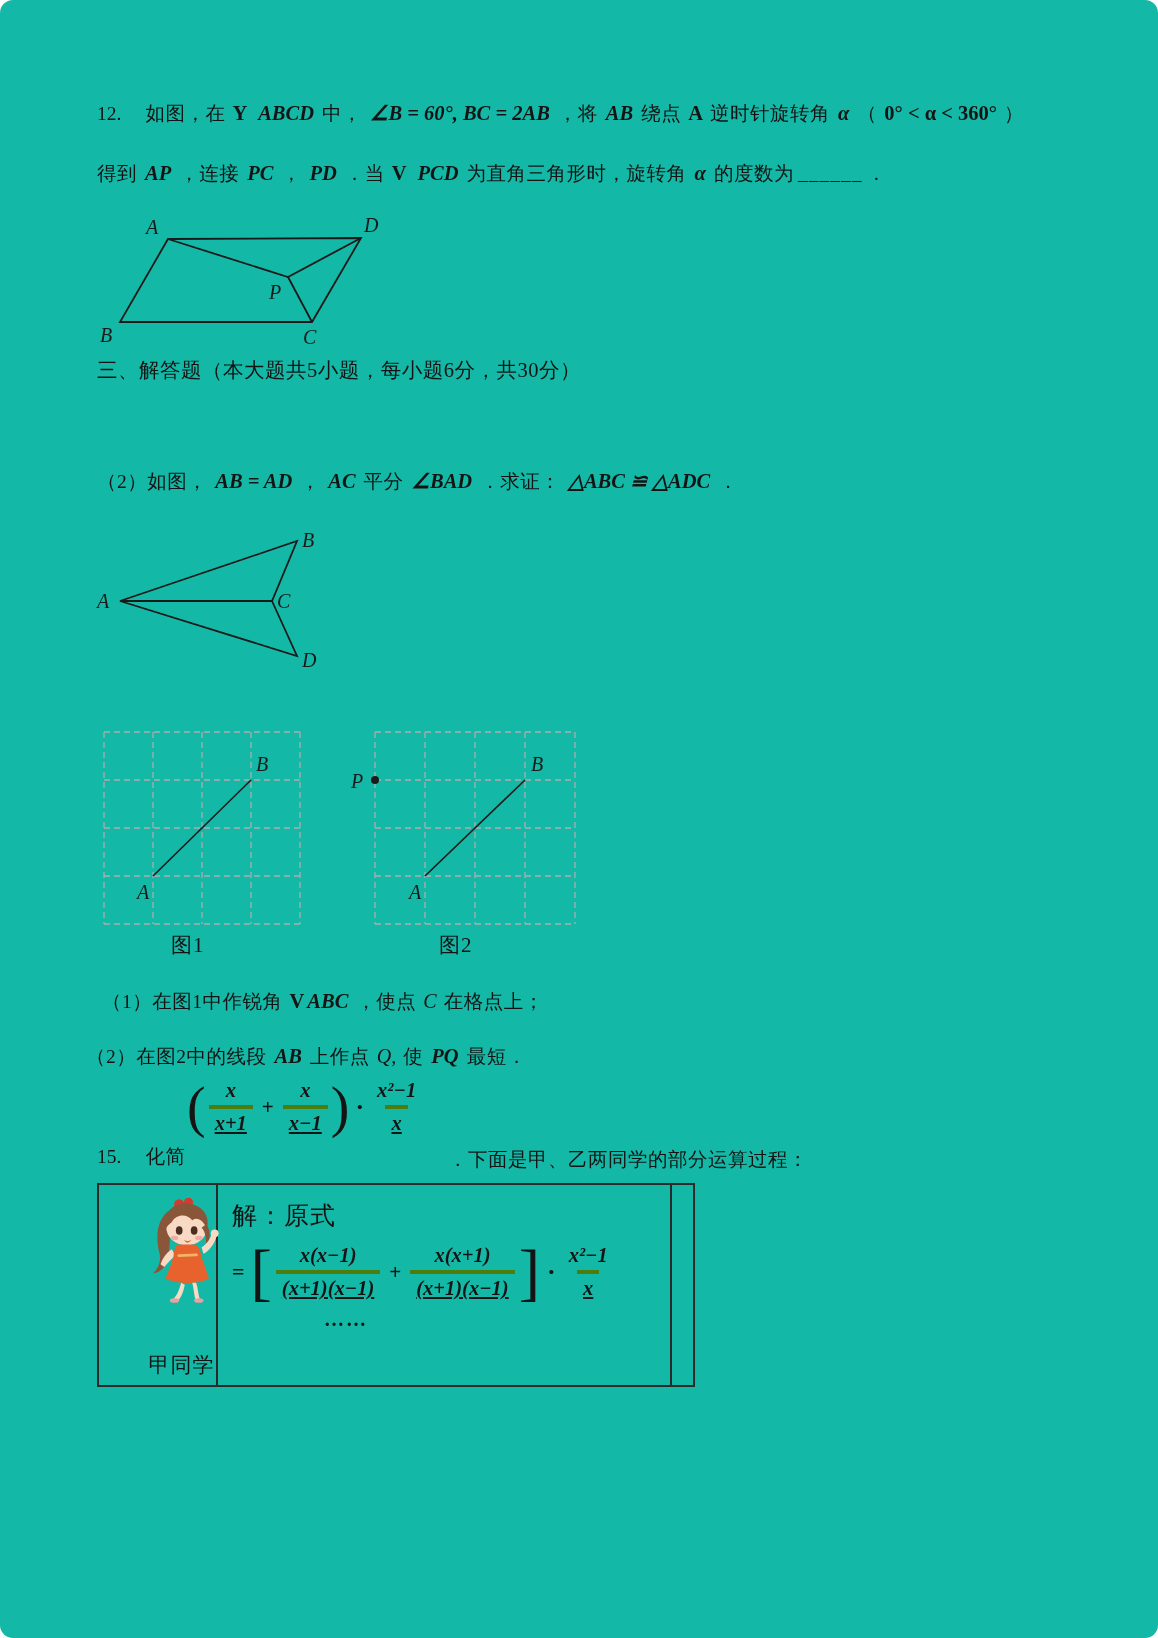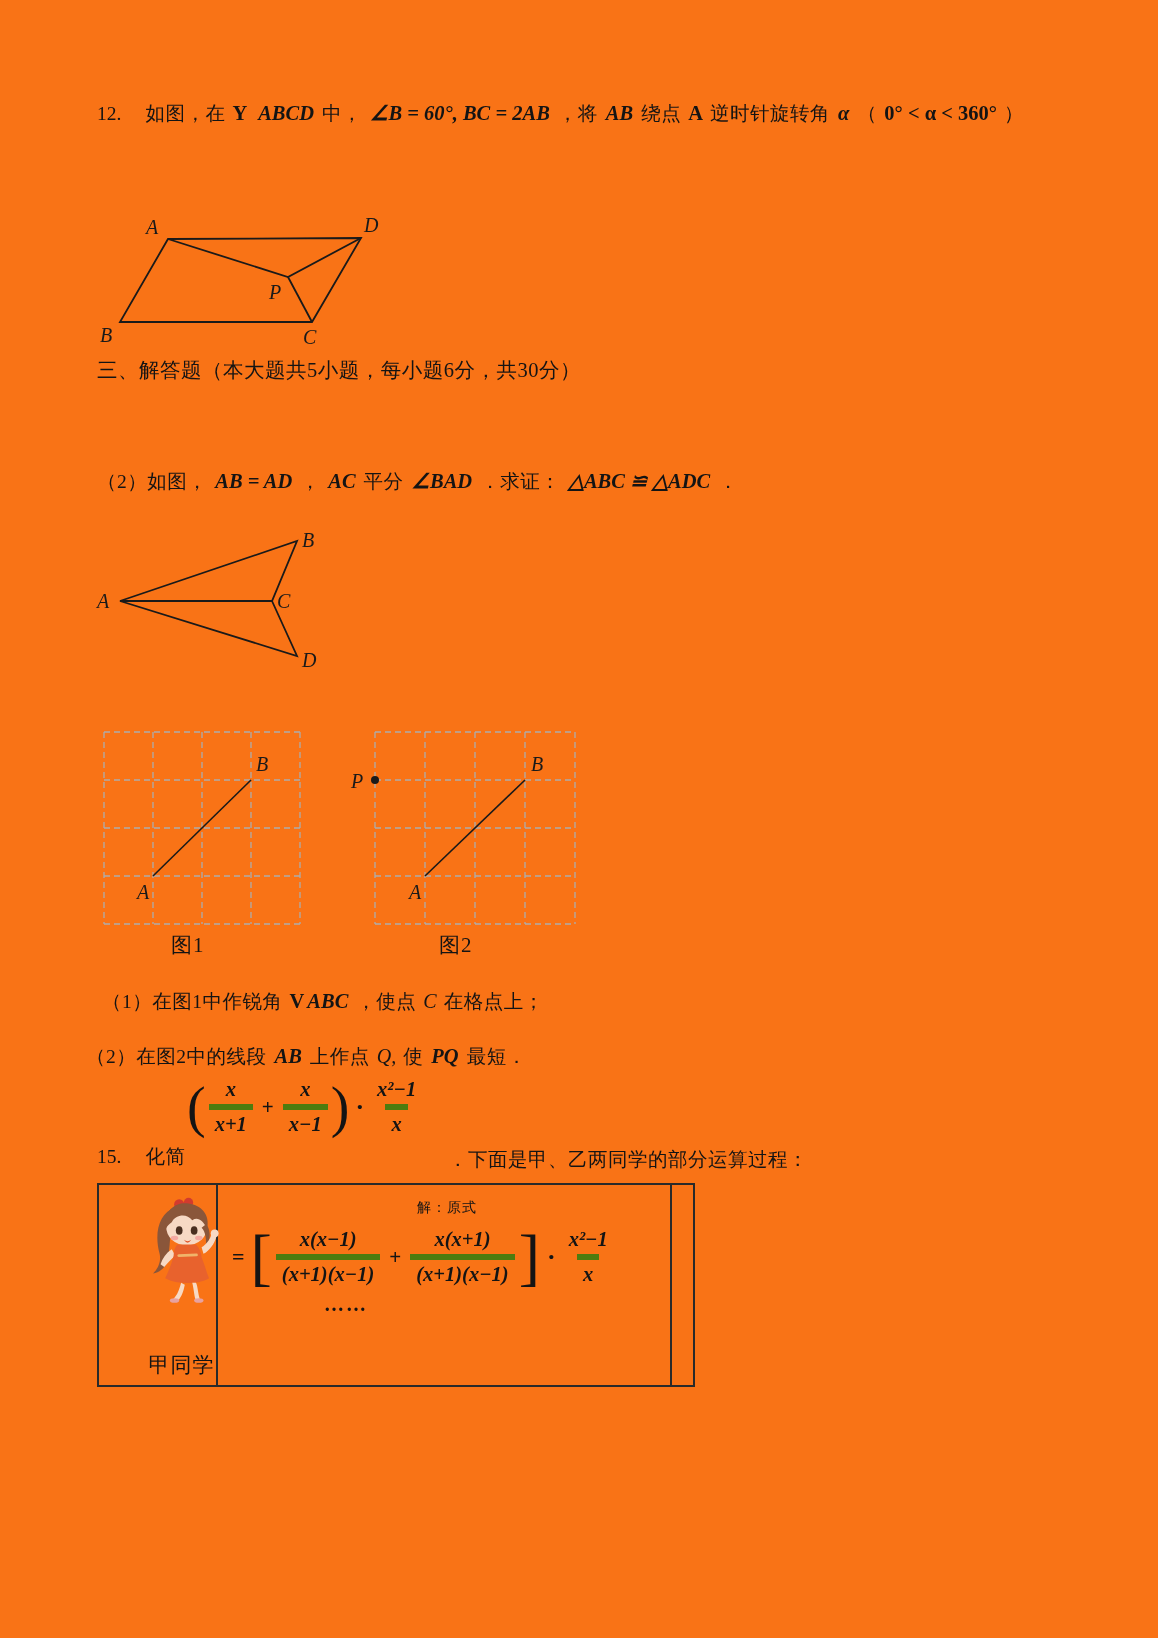--- a/index.html
+++ b/index.html
@@ -1,19 +1,19 @@
 <!DOCTYPE html>
 <html><head>
 <meta charset="utf-8">
 <style>
   * { margin:0; padding:0; box-sizing:border-box; }
   html,body { background:#ffffff; }
   body { width:1158px; height:1638px; position:relative;
          font-family:"Liberation Serif", serif; color:#141414; }
-  .page { position:absolute; inset:0; background:#f97316; overflow:hidden; }
+  .page { position:absolute; inset:0; background:#14b8a6; overflow:hidden;border-radius:13px; }
 
   .l { position:absolute; left:97px; white-space:nowrap; }
   .cn   { font-size:19.5px; letter-spacing:0.5px; }
   .m    { font-style:italic; font-weight:bold; font-size:20.5px; padding:0 4px; }
   .mb   { font-weight:bold; font-size:20.5px; padding:0 3px; }
   .mi   { font-style:italic; font-size:20px; padding:0 3px; }
   .qnum { margin-right:20px; font-size:19.5px; }
   .bold { font-weight:normal; }
   .blank{ letter-spacing:1px; }
 
@@ -22,42 +22,42 @@
   
   .sqrt { display:inline-flex; align-items:flex-start; vertical-align:-3px; margin:0 2px; }
   .sqrt-i { font-size:12px; font-weight:bold; transform:translateY(-4px); margin-right:-4px; }
   .sqrt-s { font-size:27px; font-weight:bold; line-height:1; }
   .sqrt-r { font-weight:bold; font-style:normal; font-size:20px; border-top:2px solid #111;
             margin-left:-2px; padding:1px 3px 0 2px; }
 
   
   .frac { display:inline-flex; flex-direction:column; align-items:center; margin:0 2px; }
   .fnum { padding:0 6px 3px; text-align:center; }
-  .fden { border-top:6px solid #4d7c0f; padding:3px 6px 0; text-align:center; }
+  .fden { border-top:4px solid #4d7c0f; padding:3px 6px 0; text-align:center;text-decoration:underline; }
 
   .fx { display:flex; align-items:center; position:absolute; }
   .bigp { font-size:56px; font-weight:400; line-height:1; margin:0 1px; }
   .bigb { font-size:64px; font-weight:300; line-height:1; margin:0 2px; }
   .op   { font-size:21px; font-weight:bold; margin:0 7px; }
   .dotop{ font-size:26px; font-weight:bold; margin:0 5px; }
   .eqop { font-size:22px; font-weight:bold; margin-right:4px; }
 
   svg { position:absolute; }
   .vlabel { font-family:"Liberation Serif", serif; font-style:italic; font-size:20px; fill:#1a1a1a; }
 
   .caption { position:absolute; font-size:21px; letter-spacing:1px; }
 
   
   .q15-table { position:absolute; left:97px; top:1183px; width:598px; height:204px;
                border:2px solid #2a2a2a; display:grid; grid-template-columns:119px 1fr 21px; }
   .q15-c1 { border-right:2px solid #2a2a2a; display:flex; flex-direction:column;
             align-items:center; justify-content:space-between; padding:8px 0 6px;margin-left:48px; }
   .q15-c2 { border-right:2px solid #2a2a2a; padding:14px 8px 6px 14px; }
   .q15-student { font-size:21px; letter-spacing:1px; }
-  .q15-sol { font-size:14px; letter-spacing:1px;text-align:center; }
+  .q15-sol { font-size:25px; letter-spacing:1px; }
   .q15-eqrow { display:flex; align-items:center; margin-top:8px; }
   .q15-dots { margin-left:92px; margin-top:4px; font-weight:bold; font-size:20px; letter-spacing:2px; }
 </style>
 </head>
 <body>
 
 <div class="page">
 
   <div class="l" style="top:100px">
     <span class="qnum">12.</span>
@@ -70,20 +70,36 @@
     <span class="m">AB</span>
     <span class="cn">绕点</span>
     <span class="mb">A</span>
     <span class="cn">逆时针旋转角</span>
     <span class="m">α</span>
     <span class="cn">（</span>
     <span class="mb">0° &lt; α &lt; 360°</span>
     <span class="cn">）</span>
   </div>
 
+  <div class="l" style="top:160px">
+    <span class="cn">得到</span>
+    <span class="m">AP</span>
+    <span class="cn">，连接</span>
+    <span class="m">PC</span>
+    <span class="cn">，</span>
+    <span class="m">PD</span>
+    <span class="cn">．当</span>
+    <span class="mb">V</span>
+    <span class="m">PCD</span>
+    <span class="cn">为直角三角形时，旋转角</span>
+    <span class="m">α</span>
+    <span class="cn">的度数为</span>
+    <span class="cn blank">______</span>
+    <span class="cn">．</span>
+  </div>
 
   <svg style="left:98px; top:208px" width="300" height="140" viewBox="0 0 300 140">
     <g stroke="#1a1a1a" stroke-width="1.8" fill="none">
       <path d="M70,31 L263,30 L214,114 L22,114 Z"></path>
       <path d="M70,31 L190,69 L263,30"></path>
       <path d="M190,69 L214,114"></path>
     </g>
     <text class="vlabel" x="48" y="26">A</text>
     <text class="vlabel" x="266" y="24">D</text>
     <text class="vlabel" x="2" y="134">B</text>

